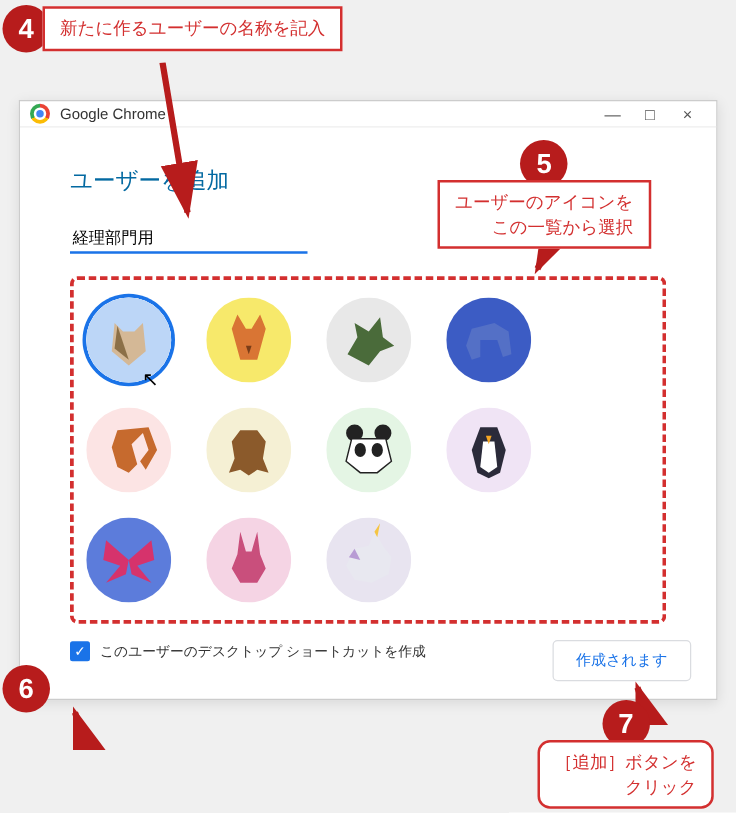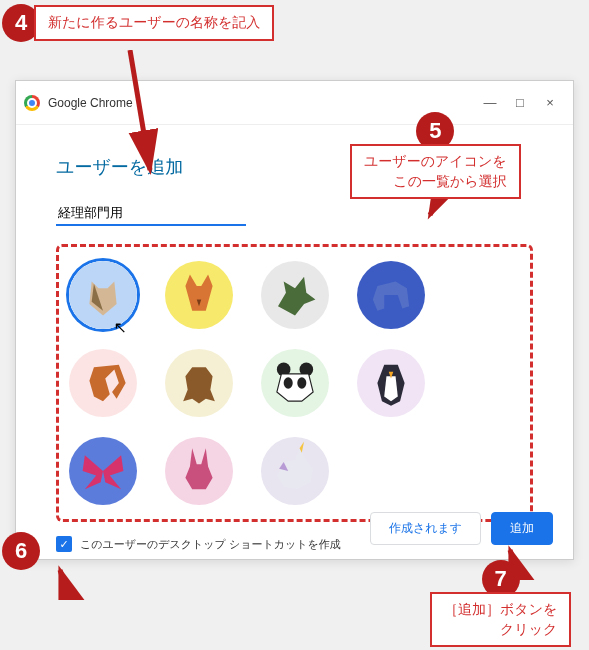--- a/index.html
+++ b/index.html
@@ -1,19 +1,19 @@
 <!DOCTYPE html>
 <html><head>
 <meta charset="utf-8">
 <style>
 * { box-sizing: border-box; margin: 0; padding: 0; }
 body { font-family: "Meiryo", "Hiragino Sans", sans-serif; background: #f0f0f0; width: 589px; height: 650px; position: relative; overflow: hidden; }
 
 .window { position: absolute; left: 15px; top: 80px; width: 559px; height: 480px; background: #fff; border: 1px solid #ccc; box-shadow: 0 2px 10px rgba(0,0,0,0.1); }
-.titlebar { height: 44px; display: flex; align-items: center; padding: 0 8px; border-bottom: 1px solid #eee; }
+.titlebar { height: 21px; display: flex; align-items: center; padding: 0 8px; border-bottom: 1px solid #eee; }
 .chrome-icon { width: 16px; height: 16px; border-radius: 50%; background: conic-gradient(#ea4335 0 120deg, #fbbc05 120deg 240deg, #34a853 240deg 360deg); position: relative; margin-right: 8px; }
 .chrome-icon::after { content: ""; position: absolute; left: 3px; top: 3px; width: 10px; height: 10px; border-radius: 50%; background: #4285f4; border: 2px solid #fff; box-sizing: border-box; }
 .title { font-size: 12px; color: #333; flex: 1; }
 .win-btns { display: flex; gap: 0; }
 .win-btn { width: 30px; height: 24px; display: flex; align-items: center; justify-content: center; font-size: 13px; color: #555; }
 
 .content { padding: 30px 40px 20px; }
 .heading { font-size: 18px; color: #0369a1; margin-bottom: 22px; }
 .name-input { width: 190px; border: none; border-bottom: 2px solid #1a73e8; font-size: 13px; padding: 4px 2px; outline: none; color: #000000; }
 
@@ -35,21 +35,21 @@
 .c-num { width: 38px; height: 38px; border-radius: 50%; background: #b71c1c; color: #fff; font-weight: bold; font-size: 22px; display: flex; align-items: center; justify-content: center; flex-shrink: 0; }
 .c-box { background: #fff; border: 2px solid #d32f2f; padding: 6px 12px; font-size: 14px; color: #d32f2f; text-align: right; line-height: 1.4; }
 
 #c4 { left: 2px; top: 4px; }
 #c4 .c-box { margin-left: -6px; }
 #c5 { left: 350px; top: 112px; flex-direction: column; }
 #c5 .c-box { margin-top: -6px; }
 #c6 { left: 2px; top: 532px; }
 #c6 .c-box { margin-left: -6px; }
 #c7 { left: 430px; top: 560px; flex-direction: column; }
-#c7 .c-box { margin-top: -6px; }
+#c7 .c-box { margin-top: -6px; border-radius: 10px; }
 
 .arrow { position: absolute; pointer-events: none; }
 #arrow4 { left: 120px; top: 50px; width: 160px; height: 130px; }
 #arrow5 { left: 420px; top: 175px; width: 60px; height: 50px; }
 #arrow6 { left: 50px; top: 560px; width: 40px; height: 40px; transform: rotate(180deg); }
 #arrow7 { left: 500px; top: 540px; width: 40px; height: 40px; transform: rotate(180deg); }
 </style>
 </head>
 <body>
 
@@ -149,21 +149,20 @@
       </div>
 
     <div class="checkbox-row">
       <span class="checkbox">✓</span>
       <span class="checkbox-label">このユーザーのデスクトップ ショートカットを作成</span>
     </div>
   </div>
 
   <div class="btn-row">
     <span class="btn">作成されます</span>
-    <span class="btn btn-primary">追加</span>
   </div>
 </div>
 
 <div id="c4" class="callout">
   <div class="c-num">4</div>
   <div class="c-box">新たに作るユーザーの名称を記入</div>
 </div>
 <svg id="arrow4" class="arrow">
     <defs>
       <marker id="ah" markerWidth="10" markerHeight="10" refX="8" refY="3" orient="auto">

